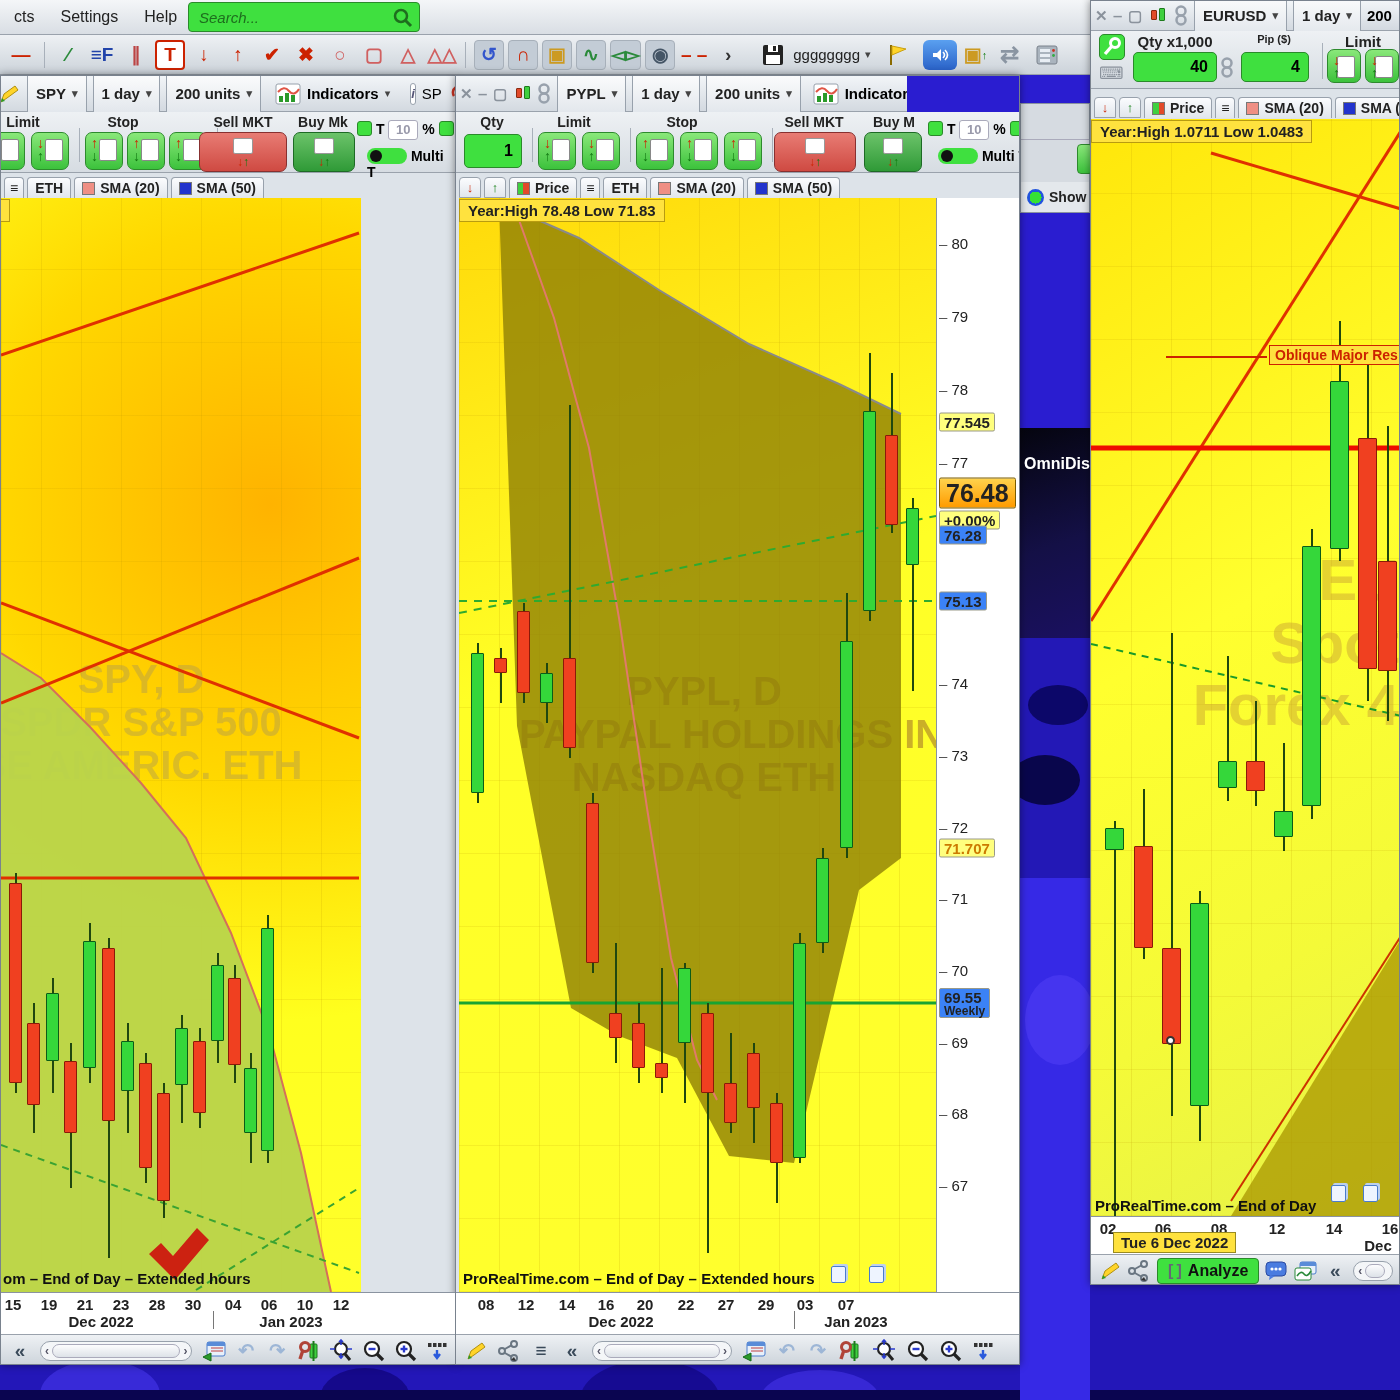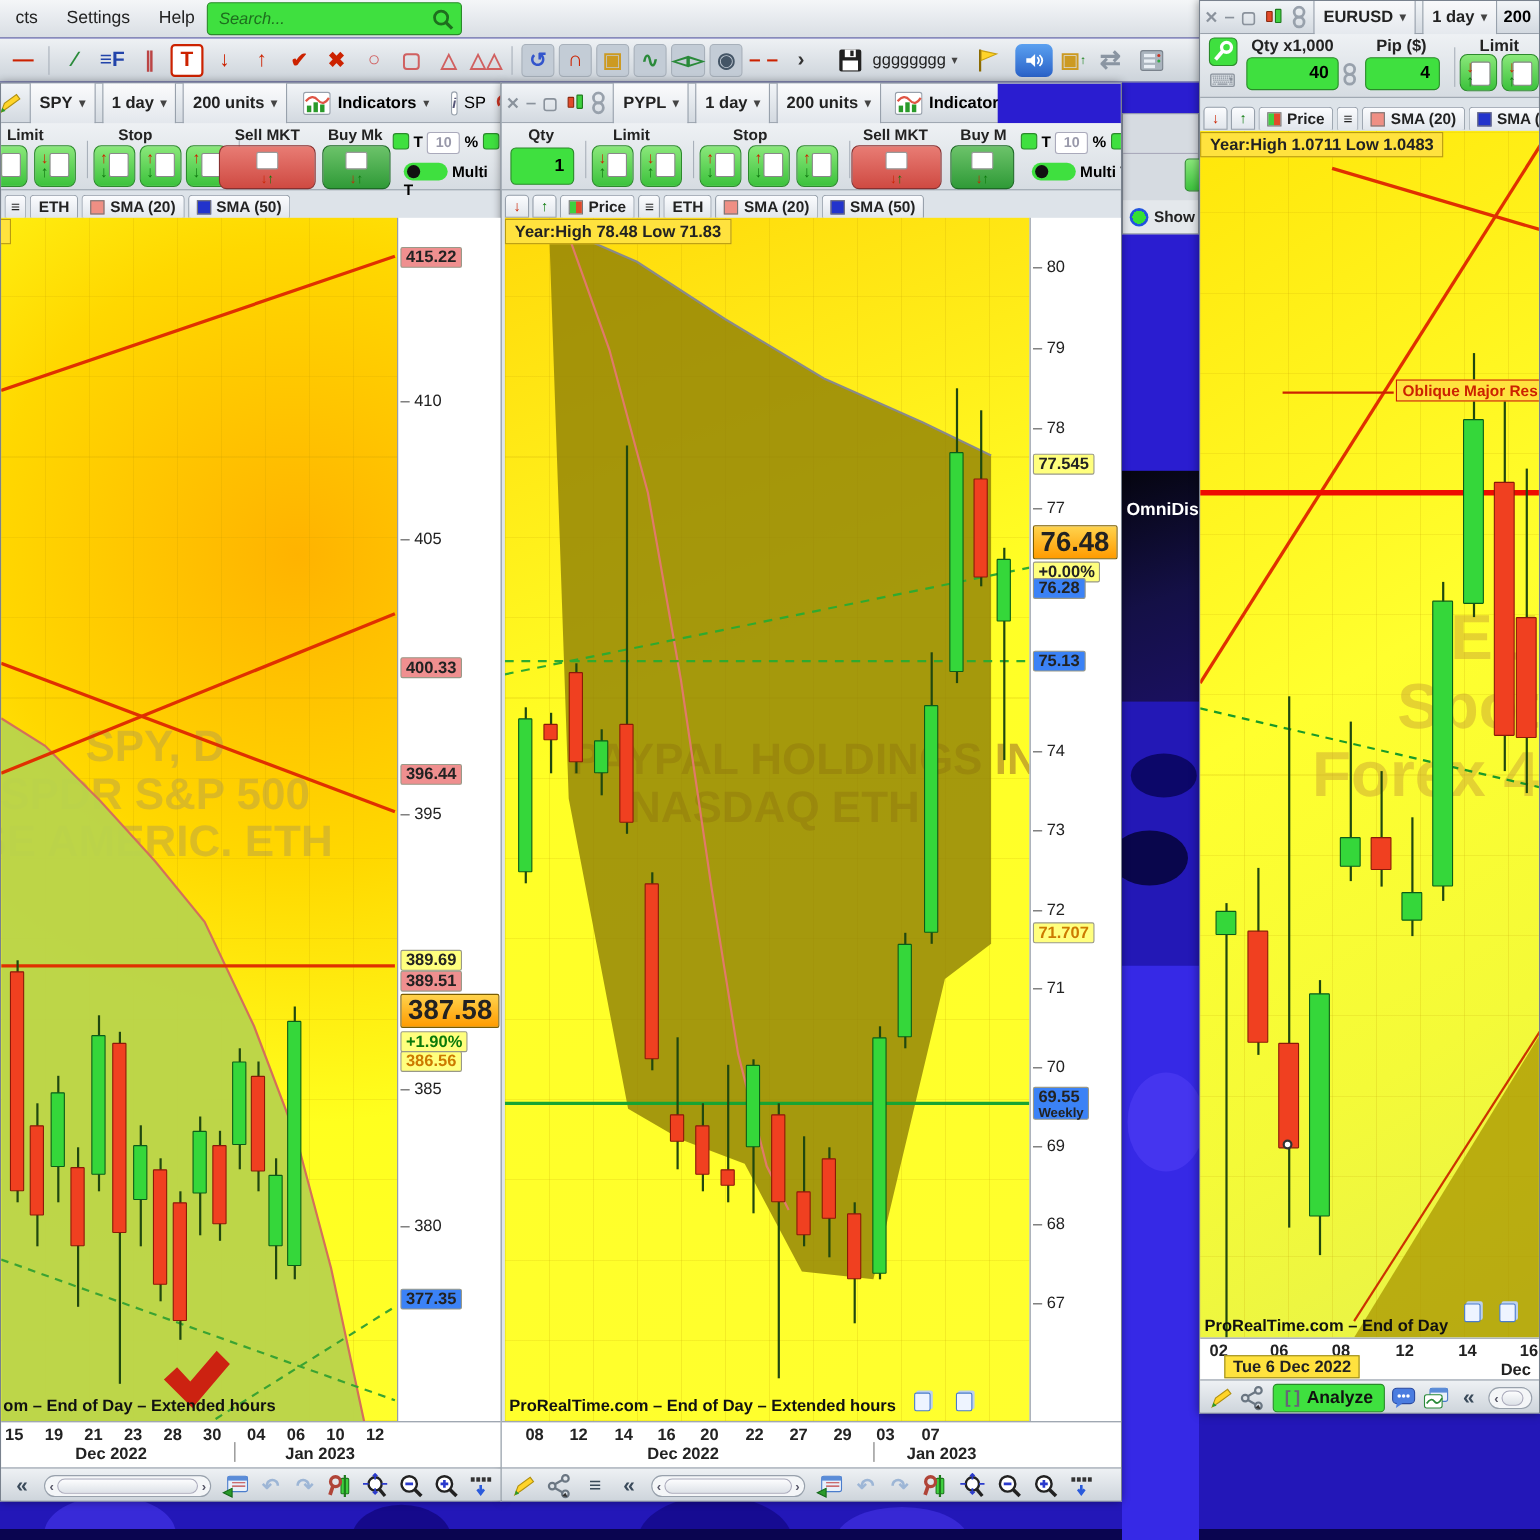--- a/index.html
+++ b/index.html
@@ -355,36 +355,20 @@
         <div class="cbody" style="left:192px;top:843px;height:72px;width:13px;background:#f04020;border-color:#8a1a08"></div>
         <div class="wick" style="left:216px;top:755px;height:110px"></div>
         <div class="cbody" style="left:210px;top:767px;height:76px;width:13px;background:#35d73a;border-color:#0c5c18"></div>
         <div class="wick" style="left:233px;top:767px;height:118px"></div>
         <div class="cbody" style="left:227px;top:780px;height:87px;width:13px;background:#f04020;border-color:#8a1a08"></div>
         <div class="wick" style="left:249px;top:855px;height:110px"></div>
         <div class="cbody" style="left:243px;top:870px;height:65px;width:13px;background:#35d73a;border-color:#0c5c18"></div>
         <div class="wick" style="left:266px;top:717px;height:248px"></div>
         <div class="cbody" style="left:260px;top:730px;height:223px;width:13px;background:#35d73a;border-color:#0c5c18"></div>
       </div>
-    <div class="axis" id="axis-spy" style="left:360px;top:122px;width:96px;height:1094px">
-        <div class="yl sal" style="top: 36px;">415.22</div>
-        <div class="yl tick" style="top: 167px;">410</div>
-        <div class="yl tick" style="top: 292px;">405</div>
-        <div class="yl sal" style="top: 409px;">400.33</div>
-        <div class="yl sal" style="top: 506px;">396.44</div>
-        <div class="yl tick" style="top: 542px;">395</div>
-        <div class="yl yel" style="top: 675px;">389.69</div>
-        <div class="yl sal" style="top: 694px;">389.51</div>
-        <div class="yl big" style="top: 721px;">387.58</div>
-        <div class="yl pct" style="top: 749px; color: rgb(10, 122, 10);">+1.90%</div>
-        <div class="yl org" style="top: 767px;">386.56</div>
-        <div class="yl tick" style="top: 792px;">385</div>
-        <div class="yl tick" style="top: 917px;">380</div>
-        <div class="yl grn" style="top: 983px;">377.35</div>
-      </div>
     <div class="xaxis" id="xaxis-spy" style="left:0;top:1216px;width:456px;height:42px">
         <span class="xt" style="left:12px">15</span>
         <span class="xt" style="left:48px">19</span>
         <span class="xt" style="left:84px">21</span>
         <span class="xt" style="left:120px">23</span>
         <span class="xt" style="left:156px">28</span>
         <span class="xt" style="left:192px">30</span>
         <span class="xt" style="left:232px">04</span>
         <span class="xt" style="left:268px">06</span>
         <span class="xt" style="left:304px">10</span>
@@ -584,20 +568,21 @@
           <span>SMA (20)</span>
         </span>
       <span class="tab">
           <span class="sq" style="background:#2233cc"></span>
           <span>SMA (50)</span>
         </span>
     </div>
     <div class="plot" id="plot-pypl" style="left:3px;top:122px;width:477px;height:1094px;background:linear-gradient(160deg,#ffd90a 0%,#ffff26 40%,#ffff2e 100%)">
       <div class="grid"></div>
       <div class="wm" style="left:60px;top:472px;width:370px;font-size:40px;color:rgba(150,95,40,.5)">
+        <div>PYPL, D</div>
           <div>PAYPAL HOLDINGS INC</div>
           <div>NASDAQ ETH</div>
       </div>
       <div class="yearchip">Year:High 78.48 Low 71.83</div>
       <div class="footer" style="left:4px;top:1072px">ProRealTime.com – End of Day – Extended hours</div>
       <span class="docicon" style="left:372px;top:1068px"></span>
       <span class="docicon" style="left:410px;top:1068px"></span>
     <svg width="477" height="1094">
           <polygon points="40,5 120,40 200,92 290,146 380,186 442,216 442,660 400,692 335,965 270,958 218,860 160,838 112,810 58,528" fill="#8f7f06" opacity="0.8"></polygon>
           <polyline points="40,5 120,40 200,92 290,146 380,186 442,216" fill="none" stroke="#8a8a8a" stroke-width="2"></polyline>
@@ -811,21 +796,21 @@
             </svg></i></span>
       <span style="position:absolute;left:8px;top:32px;color:#8a929c;font-size:17px">⌨</span>
       <span class="olabel" style="left:84px;font-size:15px">Qty x1,000</span>
       <div style="position:absolute;left:42px;top:21px;width:84px;height:30px;background:#3fe03f;border:1px solid #2a8a2a;border-radius:5px;text-align:right;font-size:16px;font-weight:bold;line-height:28px;padding-right:8px">40</div>
       <i class="ic" style="position:absolute;left:129px;top:26px">
           <svg width="14" height="22">
             <circle cx="7" cy="6" r="4.5" fill="none" stroke="#98a1ac" stroke-width="2.5"></circle>
             <circle cx="7" cy="15" r="4.5" fill="none" stroke="#98a1ac" stroke-width="2.5"></circle>
           </svg>
         </i>
-      <span class="olabel" style="left:183px;font-size:15px">Pip ($)</span>
+      <span class="olabel" style="left:183px;font-size:11px">Pip ($)</span>
       <div style="position:absolute;left:150px;top:21px;width:68px;height:30px;background:#3fe03f;border:1px solid #2a8a2a;border-radius:5px;text-align:right;font-size:16px;font-weight:bold;line-height:28px;padding-right:8px">4</div>
       <span class="tsep" style="position:absolute;left:227px;top:12px;height:36px"></span>
       <span class="olabel" style="left:272px;font-size:15px">Limit</span>
       <div class="obtn" style="left:236px;top:18px;width:34px;height:34px">
           <i>↓</i>
           <b>↑</b>
         </div>
       <div class="obtn" style="left:274px;top:18px;width:34px;height:34px">
           <i>↓</i>
           <b>↑</b>

